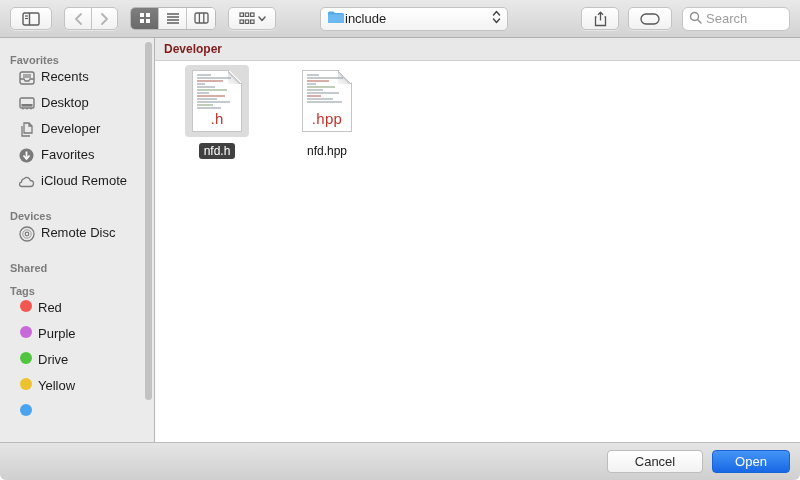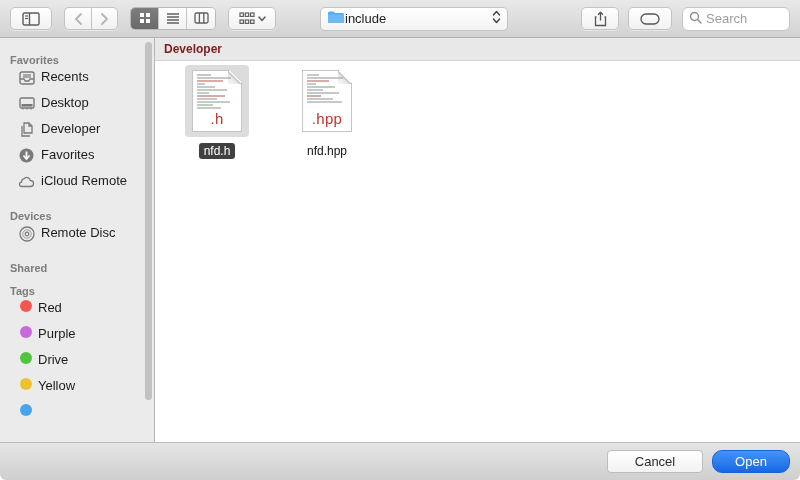--- a/index.html
+++ b/index.html
@@ -107,21 +107,21 @@
     border-top:1px solid #bcbcbc; display:flex; align-items:center; justify-content:flex-end;
     padding-right:10px; gap:9px;
   }
   .btn-cancel {
     width:96px; height:23px; background:linear-gradient(#ffffff,#f2f2f2);
     border:1px solid #bdbdbd; border-radius:4px;
     font-size:13px; color:#2b2b2b; display:flex; align-items:center; justify-content:center;
   }
   .btn-open {
     width:78px; height:23px; background:linear-gradient(#4495f6,#1767e6);
-    border:1px solid #1a63d6; border-radius:10px;
+    border:1px solid #1a63d6; border-radius:4px;
     font-size:13px; color:#fff; display:flex; align-items:center; justify-content:center;
   }
 </style>
 </head>
 <body>
 
 <div class="window">
 
   <div class="toolbar">
     <div class="tb-btn btn-sidebar">

